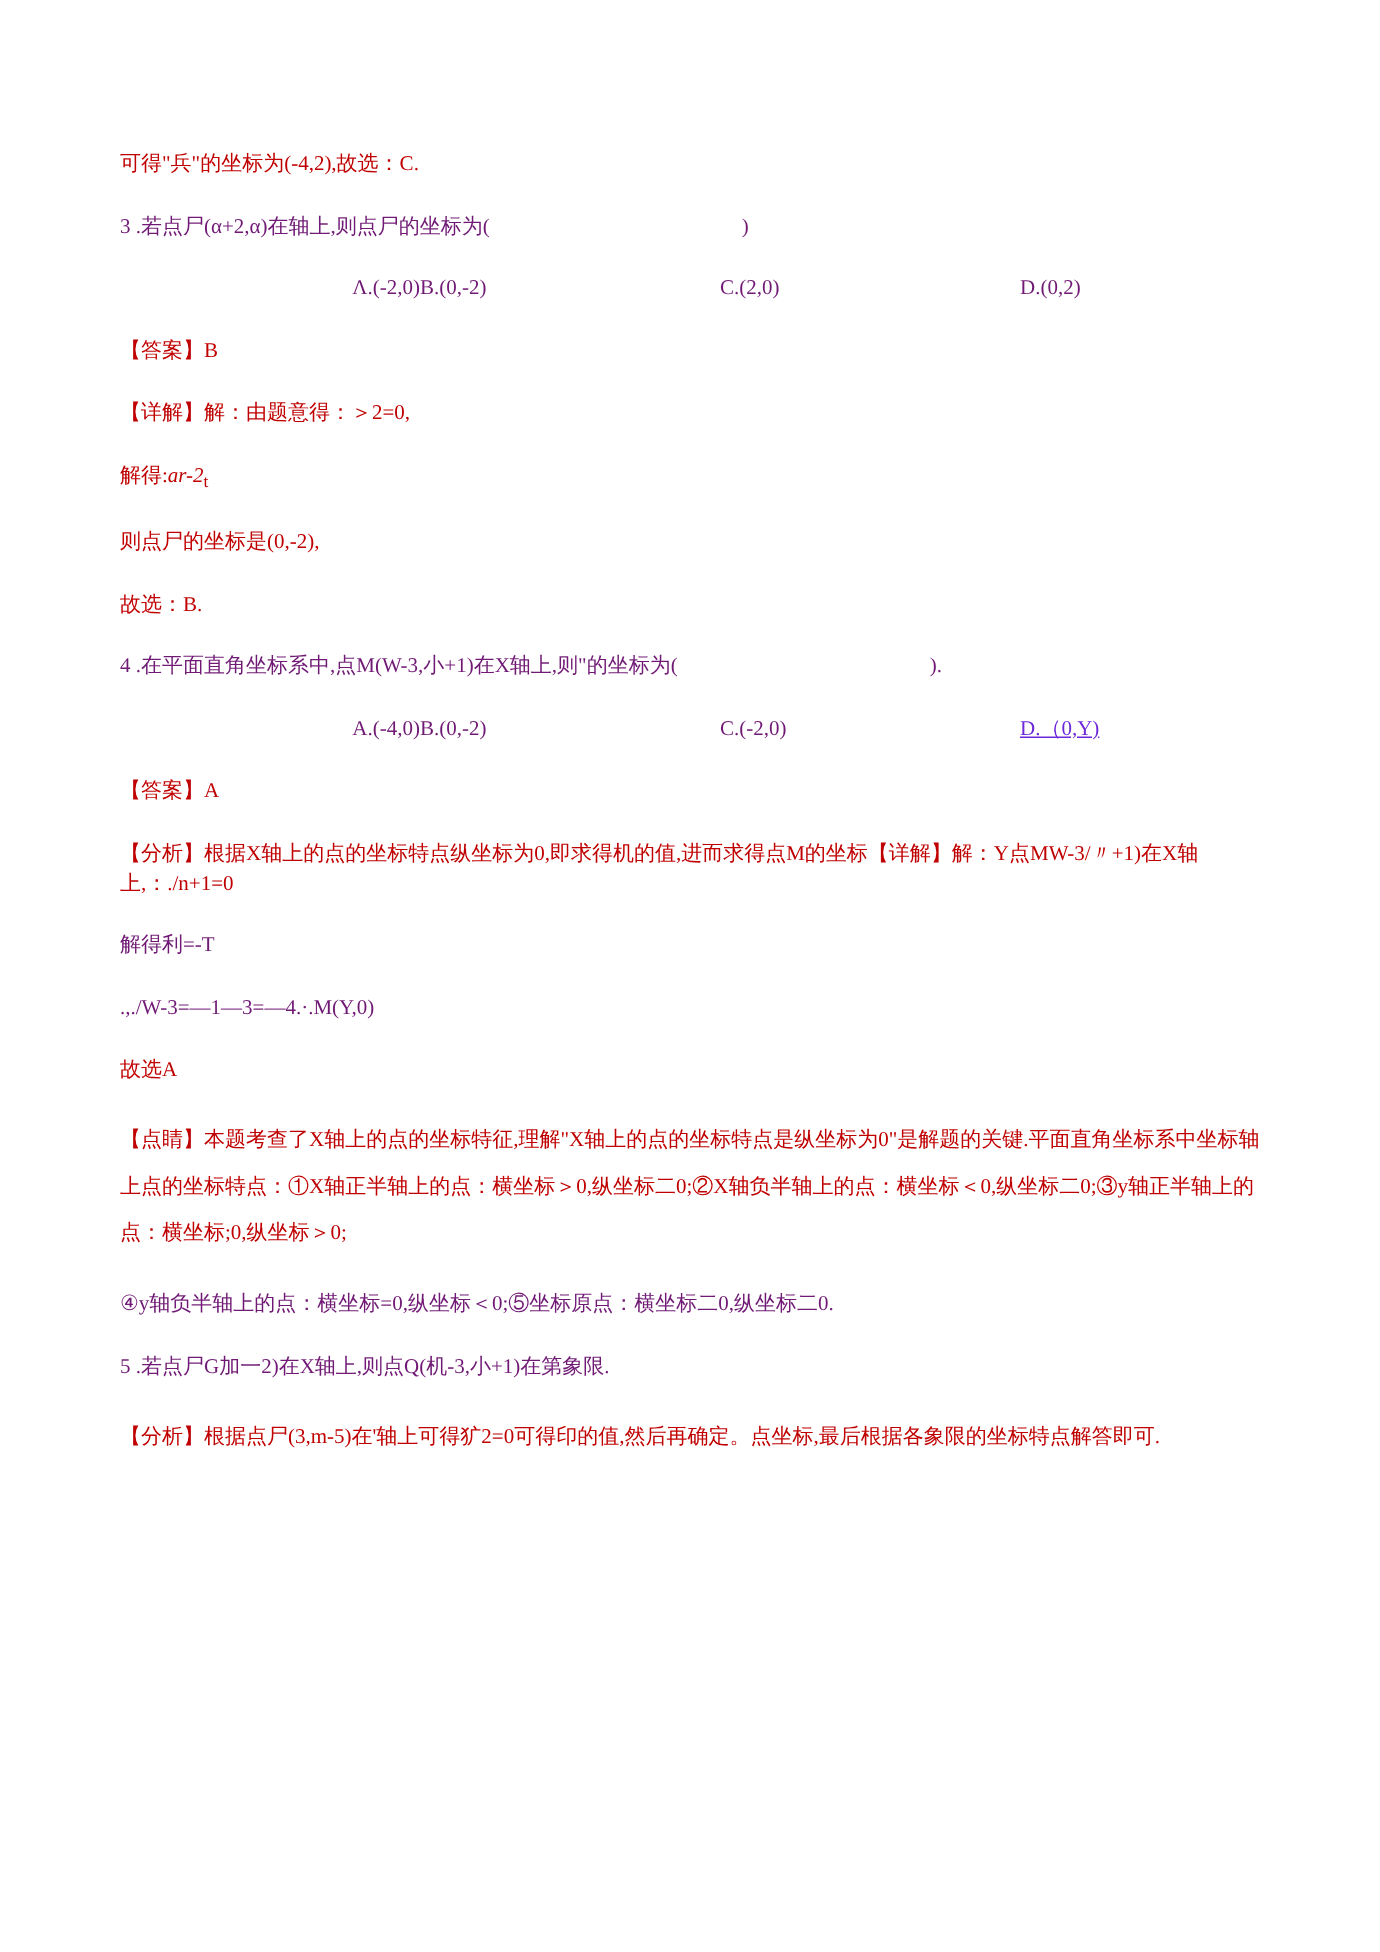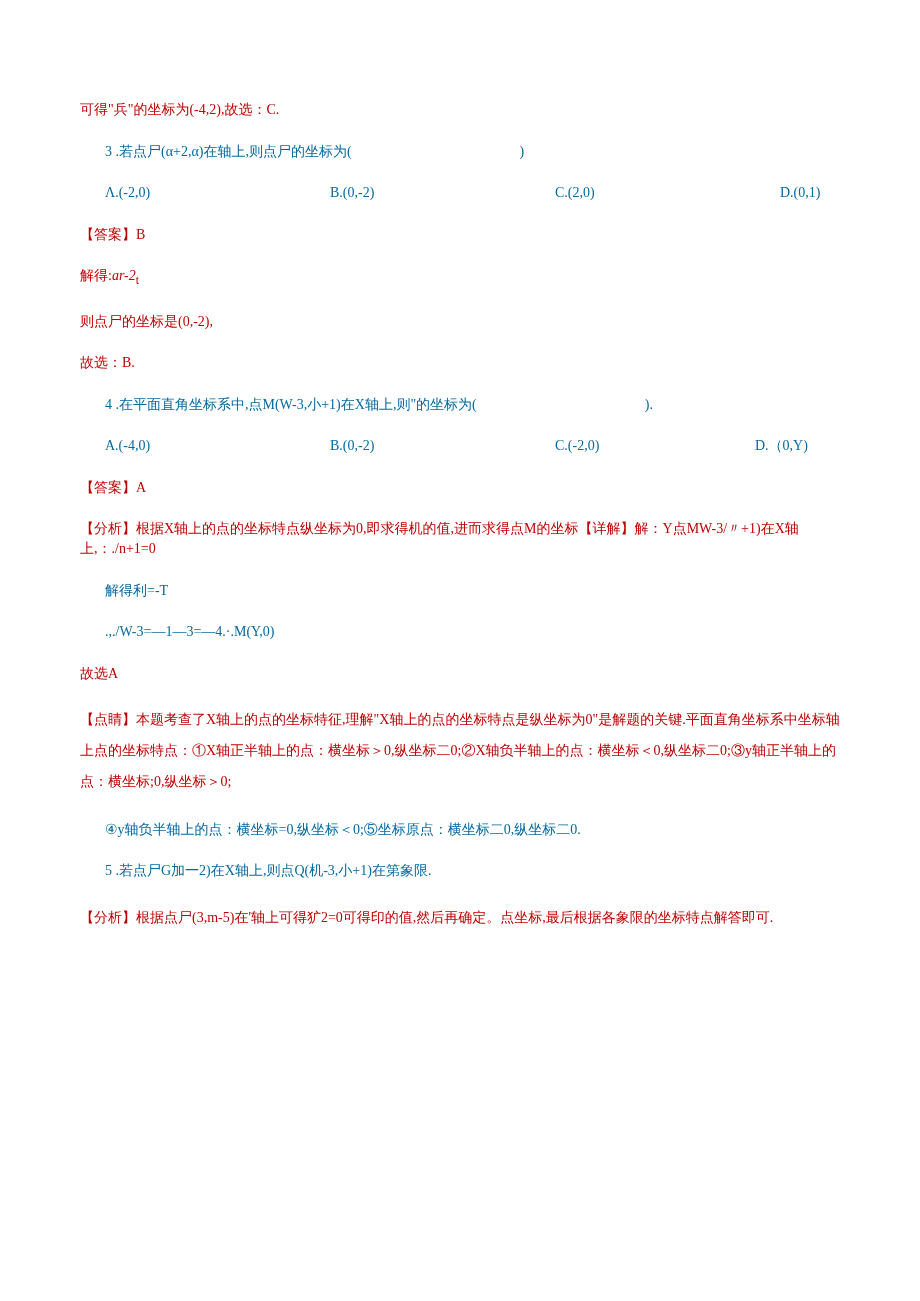--- a/index.html
+++ b/index.html
@@ -17,58 +17,58 @@
     padding: 100px 80px 80px 80px;
     box-sizing: border-box;
   }
   .para {
     margin: 0 0 22px 0;
   }
   .red {
     color: #c00000;
   }
   .black {
-    color: #0369a1;
-    margin-left: 25px;
+    color: #701a75;
   }
   .italic {
     font-style: italic;
     font-family: serif;
     text-align: center;
   }
   .choices {
     display: flex;
     margin: 0 0 22px 0;
   }
-  .choice-a { width: 200px; }
+  .choice-a { width: 200px; text-align: right; }
   .choice-b { width: 200px; }
   .choice-c { width: 200px; }
   .choice-d { width: auto; }
-  .choices-q4 .choice-d { color: #0369a1; }
+  .choices-q4 .choice-d { color: #6d28d9; text-decoration: underline; }
 </style>
 </head>
 <body>
 
 <div class="page">
 
   <p class="para red">可得"兵"的坐标为(-4,2),故选：C.</p>
 
 
   <p class="para black">3 .若点尸(α+2,α)在轴上,则点尸的坐标为(　　　　　　　　　　　　)</p>
 
   <div class="choices">
     <span class="choice-a black">Λ.(-2,0)</span>
     <span class="choice-b black">B.(0,-2)</span>
     <span class="choice-c black">C.(2,0)</span>
-    <span class="choice-d black">D.(0,1)</span>
+    <span class="choice-d black">D.(0,2)</span>
   </div>
 
   <p class="para red">【答案】B</p>
 
 
+  <p class="para red">【详解】解：由题意得：＞2=0,</p>
 
   <p class="para red">
     <span>解得:</span><span class="italic">ar-2</span><sub>t</sub>
   </p>
 
   <p class="para red">则点尸的坐标是(0,-2),</p>
 
   <p class="para red">故选：B.</p>
 
 

